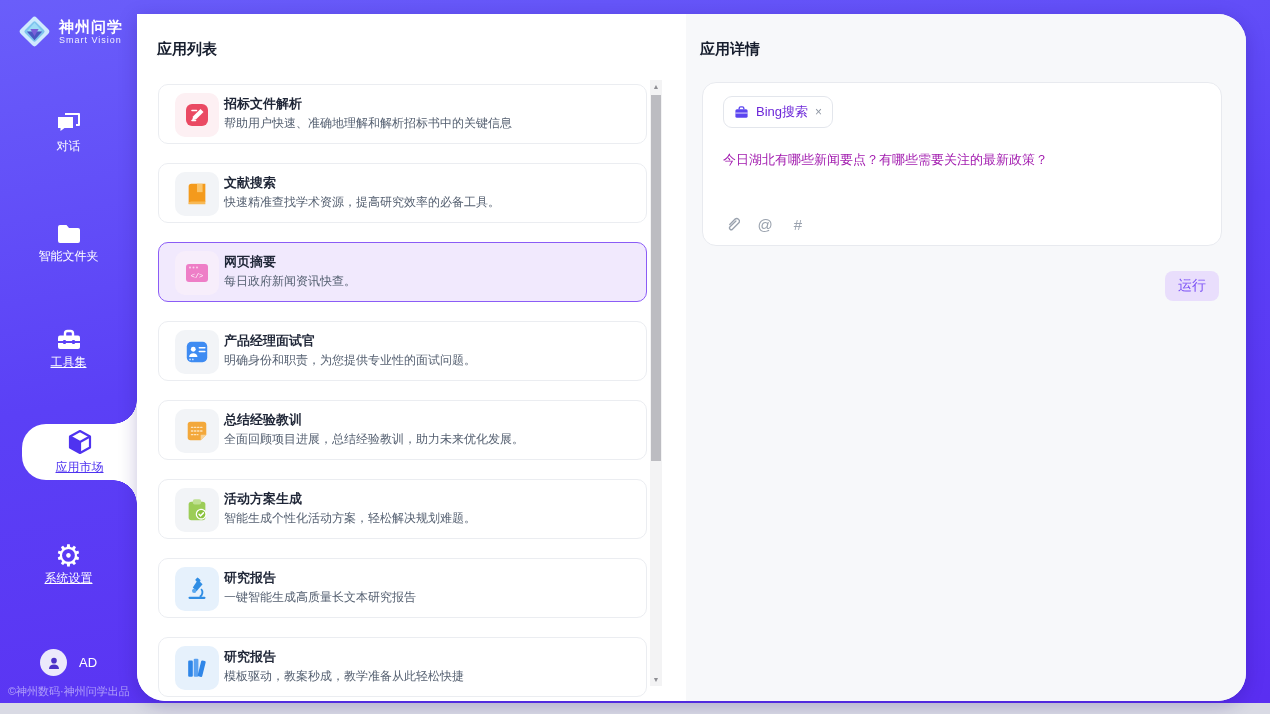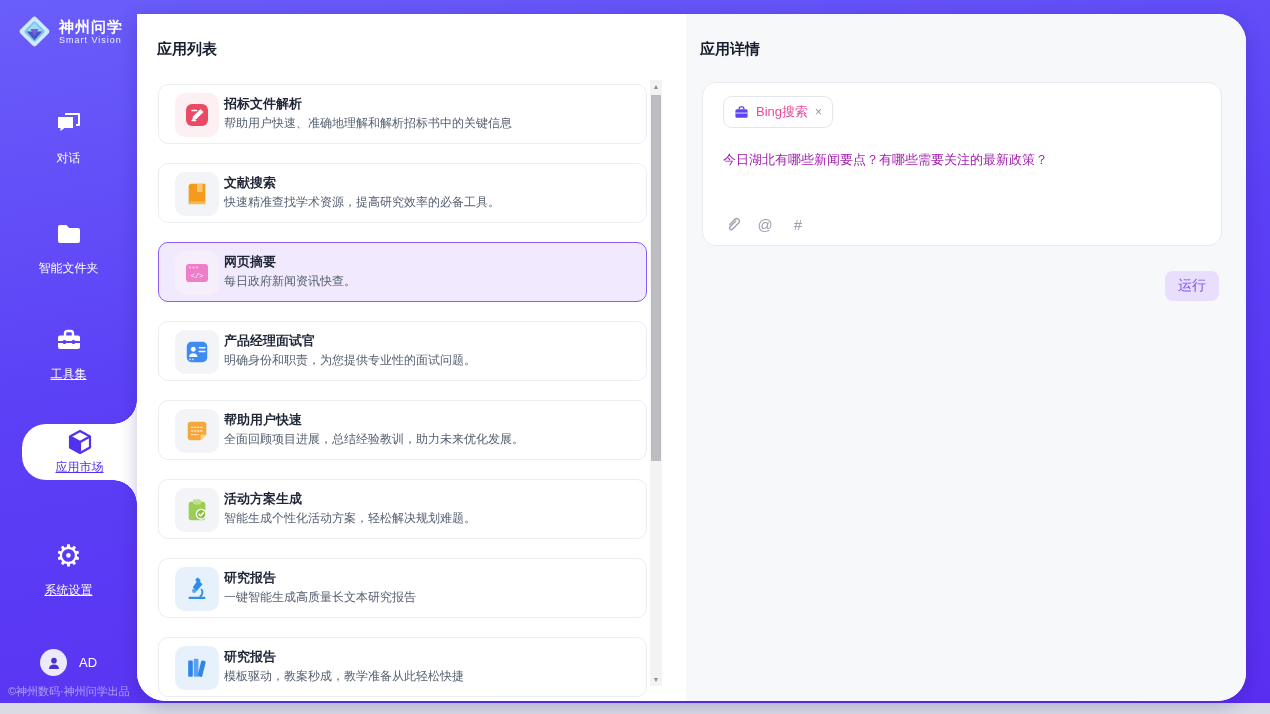--- a/index.html
+++ b/index.html
@@ -8,21 +8,21 @@
 
   .shell { position:absolute; left:0; top:0; width:1270px; height:703px;
            background:linear-gradient(170deg,#6a5efa 0%,#5b40f6 45%,#5a2ef1 100%); }
 
   
   .sidebar { position:absolute; left:0; top:0; width:137px; height:703px; color:#fff; }
   .logo { position:absolute; left:16px; top:13px; display:flex; align-items:center; gap:6px; }
   .brand-name { font-size:15px; font-weight:bold; letter-spacing:1px; line-height:17px; }
   .brand-sub { font-size:9px; letter-spacing:1px; color:rgba(255,255,255,.9); }
   .nav-item { position:absolute; left:0; width:137px; display:flex; flex-direction:column;
-              align-items:center; gap:12px; cursor:pointer; }
+              align-items:center; gap:0; cursor:pointer; }
   .nav-label { font-size:12px; color:#fff; }
   .nav-label.u { text-decoration:underline; }
   .nav-icon { width:28px; height:28px; display:flex; align-items:center; justify-content:center; }
 
   .active-bubble { position:absolute; left:22px; top:424px; width:115px; height:56px;
                    background:#fff; border-radius:24px 0 0 24px; }
   .active-bubble::before { content:""; position:absolute; right:0; top:-24px; width:24px; height:24px;
                    background:radial-gradient(circle at 0 0, rgba(0,0,0,0) 23.5px, #fff 24px); }
   .active-bubble::after { content:""; position:absolute; right:0; bottom:-24px; width:24px; height:24px;
                    background:radial-gradient(circle at 0 100%, rgba(0,0,0,0) 23.5px, #fff 24px); }
@@ -62,21 +62,21 @@
   .sbar-arrow { position:absolute; left:0; width:12px; height:13px; display:flex; align-items:center;
                 justify-content:center; font-size:7px; color:#8f8f94; cursor:pointer; }
   .sbar-thumb { position:absolute; left:1px; top:15px; width:10px; height:366px; background:#bcbcc1; cursor:pointer; }
 
   
   .detail-col { position:absolute; left:549px; top:0; width:560px; height:687px; background:#f7f8fa; }
   .prompt-card { position:absolute; left:16px; top:68px; width:520px; height:164px; background:#fff;
                  border:1px solid #e8eaef; border-radius:14px; }
   .tool-tag { position:absolute; left:20px; top:13px; height:32px; display:inline-flex; align-items:center;
               gap:7px; padding:0 10px; background:#fff; border:1px solid #e3e6ec; border-radius:9px; cursor:pointer; }
-  .tool-tag-label { font-size:13px; color:#ec4899; }
+  .tool-tag-label { font-size:13px; color:#6d28d9; }
   .tag-close { font-size:12px; color:#8e96a3; cursor:pointer; line-height:12px; }
   .prompt-text { position:absolute; left:20px; top:68px; right:20px; font-size:13px; color:#a21caf; }
   .attach-row { position:absolute; left:20px; bottom:12px; display:flex; align-items:center; gap:15px; }
   .attach-ic { width:18px; height:18px; display:flex; align-items:center; justify-content:center;
                color:#9aa2ae; font-size:15px; cursor:pointer; }
   .run-btn { position:absolute; right:27px; top:257px; padding:6px 13px; background:#e9defc; color:#7b51f5;
              font-size:14px; border:none; border-radius:8px; cursor:pointer; }
 </style>
 </head>
 <body>
@@ -224,21 +224,21 @@
         </div>
 
         <div class="app-card">
           <span class="app-ico">
             <svg width="26" height="26" viewBox="0 0 28 28">
               <path d="M4 7a3 3 0 013-3h14a3 3 0 013 3v11l-6 6H7a3 3 0 01-3-3z" fill="#f3a83b"></path>
               <path d="M18 24v-6h6z" fill="#f9d397"></path>
               <path d="M8 10h12M8 14h12M8 18h7" stroke="#fde3bd" stroke-width="1.4" stroke-dasharray="1.5 1.8" stroke-linecap="round"></path>
             </svg>
           </span>
-          <div class="app-title">帮助用户快速</div>
+          <div class="app-title">总结经验教训</div>
           <div class="app-desc">全面回顾项目进展，总结经验教训，助力未来优化发展。</div>
         </div>
 
         <div class="app-card">
           <span class="app-ico">
             <svg width="26" height="26" viewBox="0 0 28 28">
               <rect x="5" y="5" width="18" height="20" rx="3" fill="#9ccd57"></rect>
               <rect x="9.5" y="2.5" width="9" height="5.5" rx="2" fill="#bfe092"></rect>
               <circle cx="18.5" cy="18.5" r="5.2" fill="#8ac23e" stroke="#fff" stroke-width="1.4"></circle>
               <path d="M16.2 18.6l1.7 1.7 3-3.2" stroke="#fff" stroke-width="1.6" fill="none" stroke-linecap="round" stroke-linejoin="round"></path>

